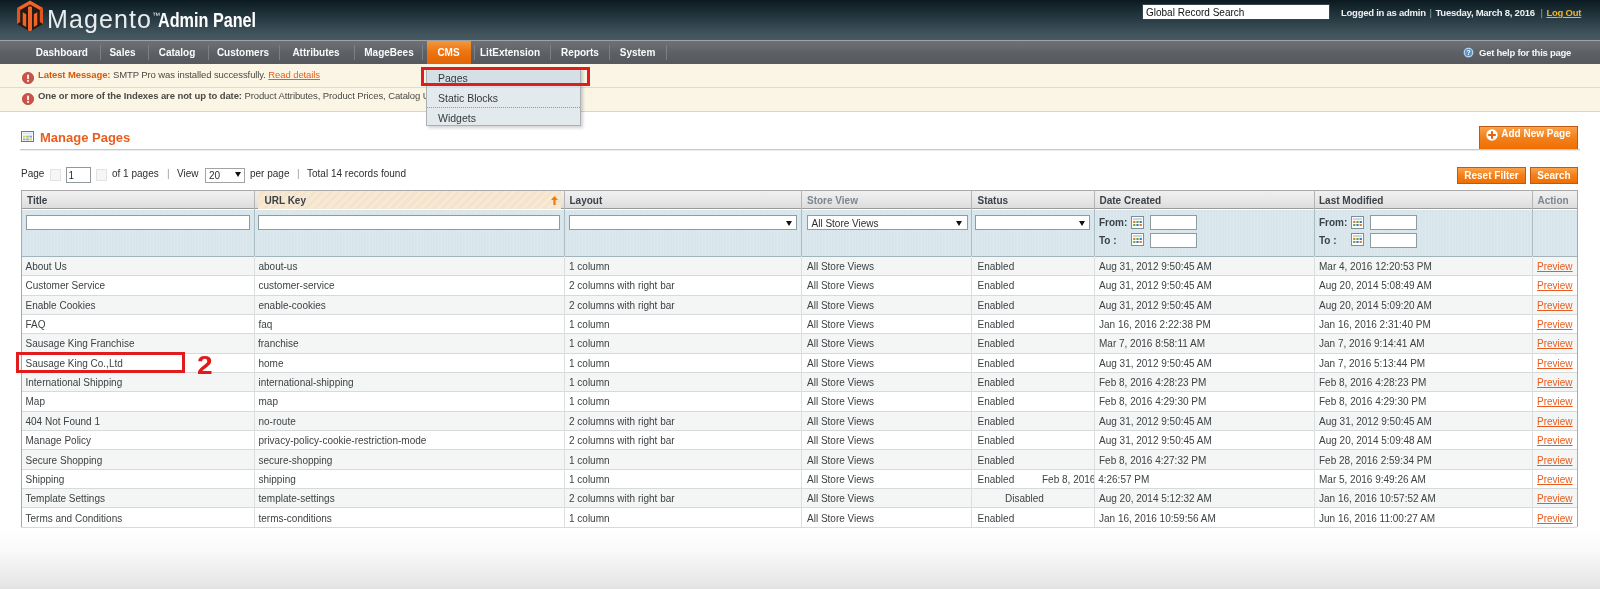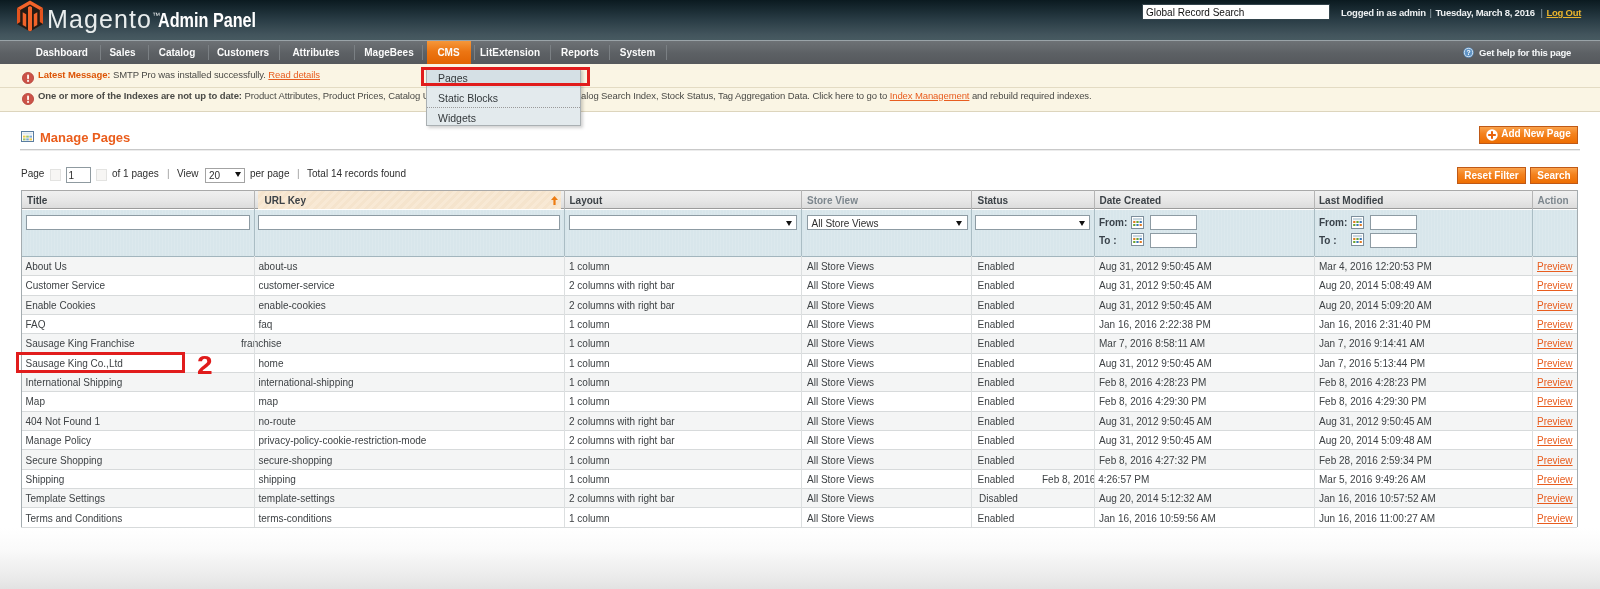--- a/index.html
+++ b/index.html
@@ -97,36 +97,35 @@
 <div class="a bartx" style="left:38px;top:68.5px"><b style="color:#dd5507">Latest Message:</b> SMTP Pro was installed successfully. <a class="olink">Read details</a></div>
 <div class="a" style="left:22px;top:92.5px">
       <svg width="12" height="12" viewBox="0 0 12 12">
         <circle cx="6" cy="6" r="5.6" fill="#cb5348"></circle>
         <circle cx="6" cy="6" r="5.6" fill="none" stroke="#b64138" stroke-width="0.8"></circle>
         <rect x="5.1" y="2.6" width="1.9" height="4.6" rx="0.9" fill="#fdf4ef"></rect>
         <circle cx="6.05" cy="8.9" r="1.05" fill="#fdf4ef"></circle>
       </svg>
     </div>
 <div class="a bartx" style="left:38px;top:89.5px;width:389px;overflow:hidden"><b>One or more of the Indexes are not up to date:</b> Product Attributes, Product Prices, Catalog URL Rewrites, Product Flat Data, Category Flat</div>
-<div class="a bartx" style="left:581px;top:89.5px">alog Search Index, Stock Status, Tag Aggregation Data. Click here to go to <a class="olink">Index Management</a> and rebuild required indexes.</div>
 
 <div class="a" style="left:21px;top:131px">
       <svg width="13" height="11" viewBox="0 0 13 11">
         <rect x="0.5" y="0.5" width="12" height="10" fill="#fff" stroke="#5a7da0"></rect>
         <rect x="1.5" y="1.5" width="10" height="2" fill="#dce7f0"></rect>
         <rect x="2" y="4.6" width="2.6" height="2" fill="#f0c84a"></rect>
         <rect x="5.2" y="4.6" width="2.6" height="2" fill="#9ec46a"></rect>
         <rect x="8.4" y="4.6" width="2.6" height="2" fill="#7da7d4"></rect>
         <rect x="2" y="7.4" width="2.6" height="2" fill="#9ec46a"></rect>
         <rect x="5.2" y="7.4" width="2.6" height="2" fill="#7da7d4"></rect>
         <rect x="8.4" y="7.4" width="2.6" height="2" fill="#f0c84a"></rect>
       </svg>
     </div>
 <div class="a" id="ttl">Manage Pages</div>
-<div class="a btn" style="left:1479px;top:126px;width:99px;height:18px;line-height:15px"><span style="position:relative;top:1.5px;margin-right:3px;display:inline-block"><svg width="12" height="12" viewBox="0 0 12 12">
+<div class="a btn" style="left:1479px;top:126px;width:99px;height:24px;line-height:15px"><span style="position:relative;top:1.5px;margin-right:3px;display:inline-block"><svg width="12" height="12" viewBox="0 0 12 12">
           <circle cx="6" cy="6" r="5.7" fill="#fff"></circle>
           <rect x="5" y="2.2" width="2" height="7.6" fill="#e8620a"></rect>
           <rect x="2.2" y="5" width="7.6" height="2" fill="#e8620a"></rect>
         </svg></span><span style="position:relative;top:-2.5px">Add New Page</span></div>
 <div class="a" style="left:20px;top:149px;width:1560px;height:1px;background:#c9c9c9"></div>
 <div class="a" style="left:20px;top:150px;width:1560px;height:1px;background:#ececec"></div>
 
 <div class="a pgt" style="left:21px">Page</div>
 <div class="a" style="left:50px;top:169px;width:11px;height:12px;background:#f7f6f4;border:1px solid #e3e3e1"></div>
 <div class="a" style="left:66px;top:167px;width:25px;height:16px;background:#fff;border:1px solid #8f9aa0"></div>
@@ -277,21 +276,21 @@
       <span class="a" style="left:237.5px">faq</span>
       <span class="a" style="left:548px">1 column</span>
       <span class="a" style="left:786px">All Store Views</span>
       <span class="a" style="left:956.5px">Enabled</span>
       <span class="a" style="left:1078px">Jan 16, 2016 2:22:38 PM</span>
       <span class="a" style="left:1298px">Jan 16, 2016 2:31:40 PM</span>
       <span class="a prev" style="left:1516px">Preview</span>
     </div>
 <div class="a row" style="top:334.23px;background:#f4f5f5">
       <span class="a" style="left:4.5px">Sausage King Franchise</span>
-      <span class="a" style="left:220px">franchise</span>
+      <span class="a" style="left:237px">franchise</span>
       <span class="a" style="left:548px">1 column</span>
       <span class="a" style="left:786px">All Store Views</span>
       <span class="a" style="left:956.5px">Enabled</span>
       <span class="a" style="left:1078px">Mar 7, 2016 8:58:11 AM</span>
       <span class="a" style="left:1298px">Jan 7, 2016 9:14:41 AM</span>
       <span class="a prev" style="left:1516px">Preview</span>
     </div>
 <div class="a row" style="top:353.59px;background:#ffffff">
       <span class="a" style="left:4.5px">Sausage King Co.,Ltd</span>
       <span class="a" style="left:237.5px">home</span>
@@ -360,21 +359,21 @@
       <span class="a" style="left:956.5px">Enabled</span>
       <span class="a" style="left:1021px">Feb 8, 2016 4:26:57 PM</span>
       <span class="a" style="left:1298px">Mar 5, 2016 9:49:26 AM</span>
       <span class="a prev" style="left:1516px">Preview</span>
     </div>
 <div class="a row" style="top:489.08px;background:#f4f5f5">
       <span class="a" style="left:4.5px">Template Settings</span>
       <span class="a" style="left:237.5px">template-settings</span>
       <span class="a" style="left:548px">2 columns with right bar</span>
       <span class="a" style="left:786px">All Store Views</span>
-      <span class="a" style="left:958px">Disabled</span>
+      <span class="a" style="left:984px">Disabled</span>
       <span class="a" style="left:1078px">Aug 20, 2014 5:12:32 AM</span>
       <span class="a" style="left:1298px">Jan 16, 2016 10:57:52 AM</span>
       <span class="a prev" style="left:1516px">Preview</span>
     </div>
 <div class="a row" style="top:508.44px;background:#ffffff">
       <span class="a" style="left:4.5px">Terms and Conditions</span>
       <span class="a" style="left:237.5px">terms-conditions</span>
       <span class="a" style="left:548px">1 column</span>
       <span class="a" style="left:786px">All Store Views</span>
       <span class="a" style="left:956.5px">Enabled</span>

